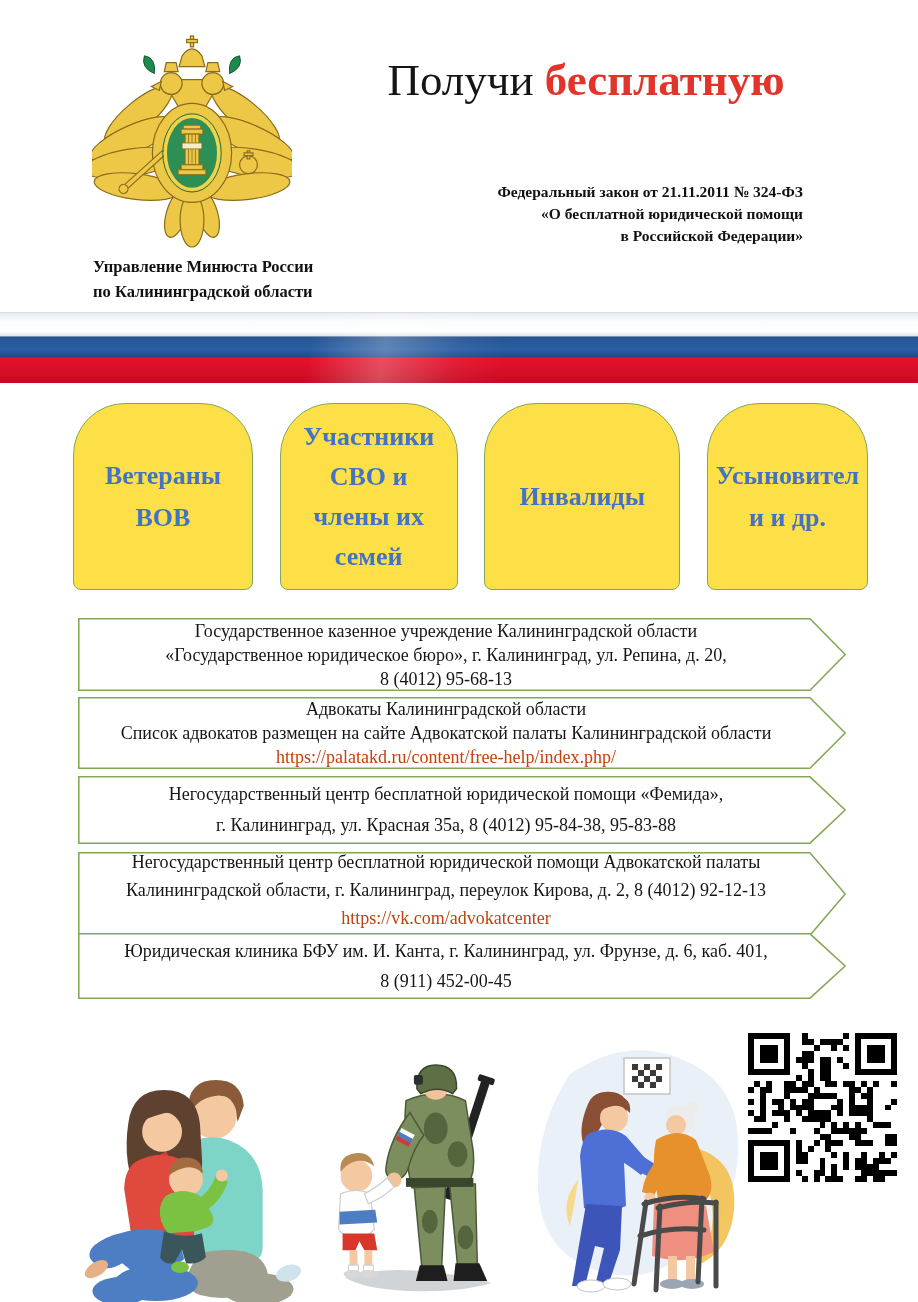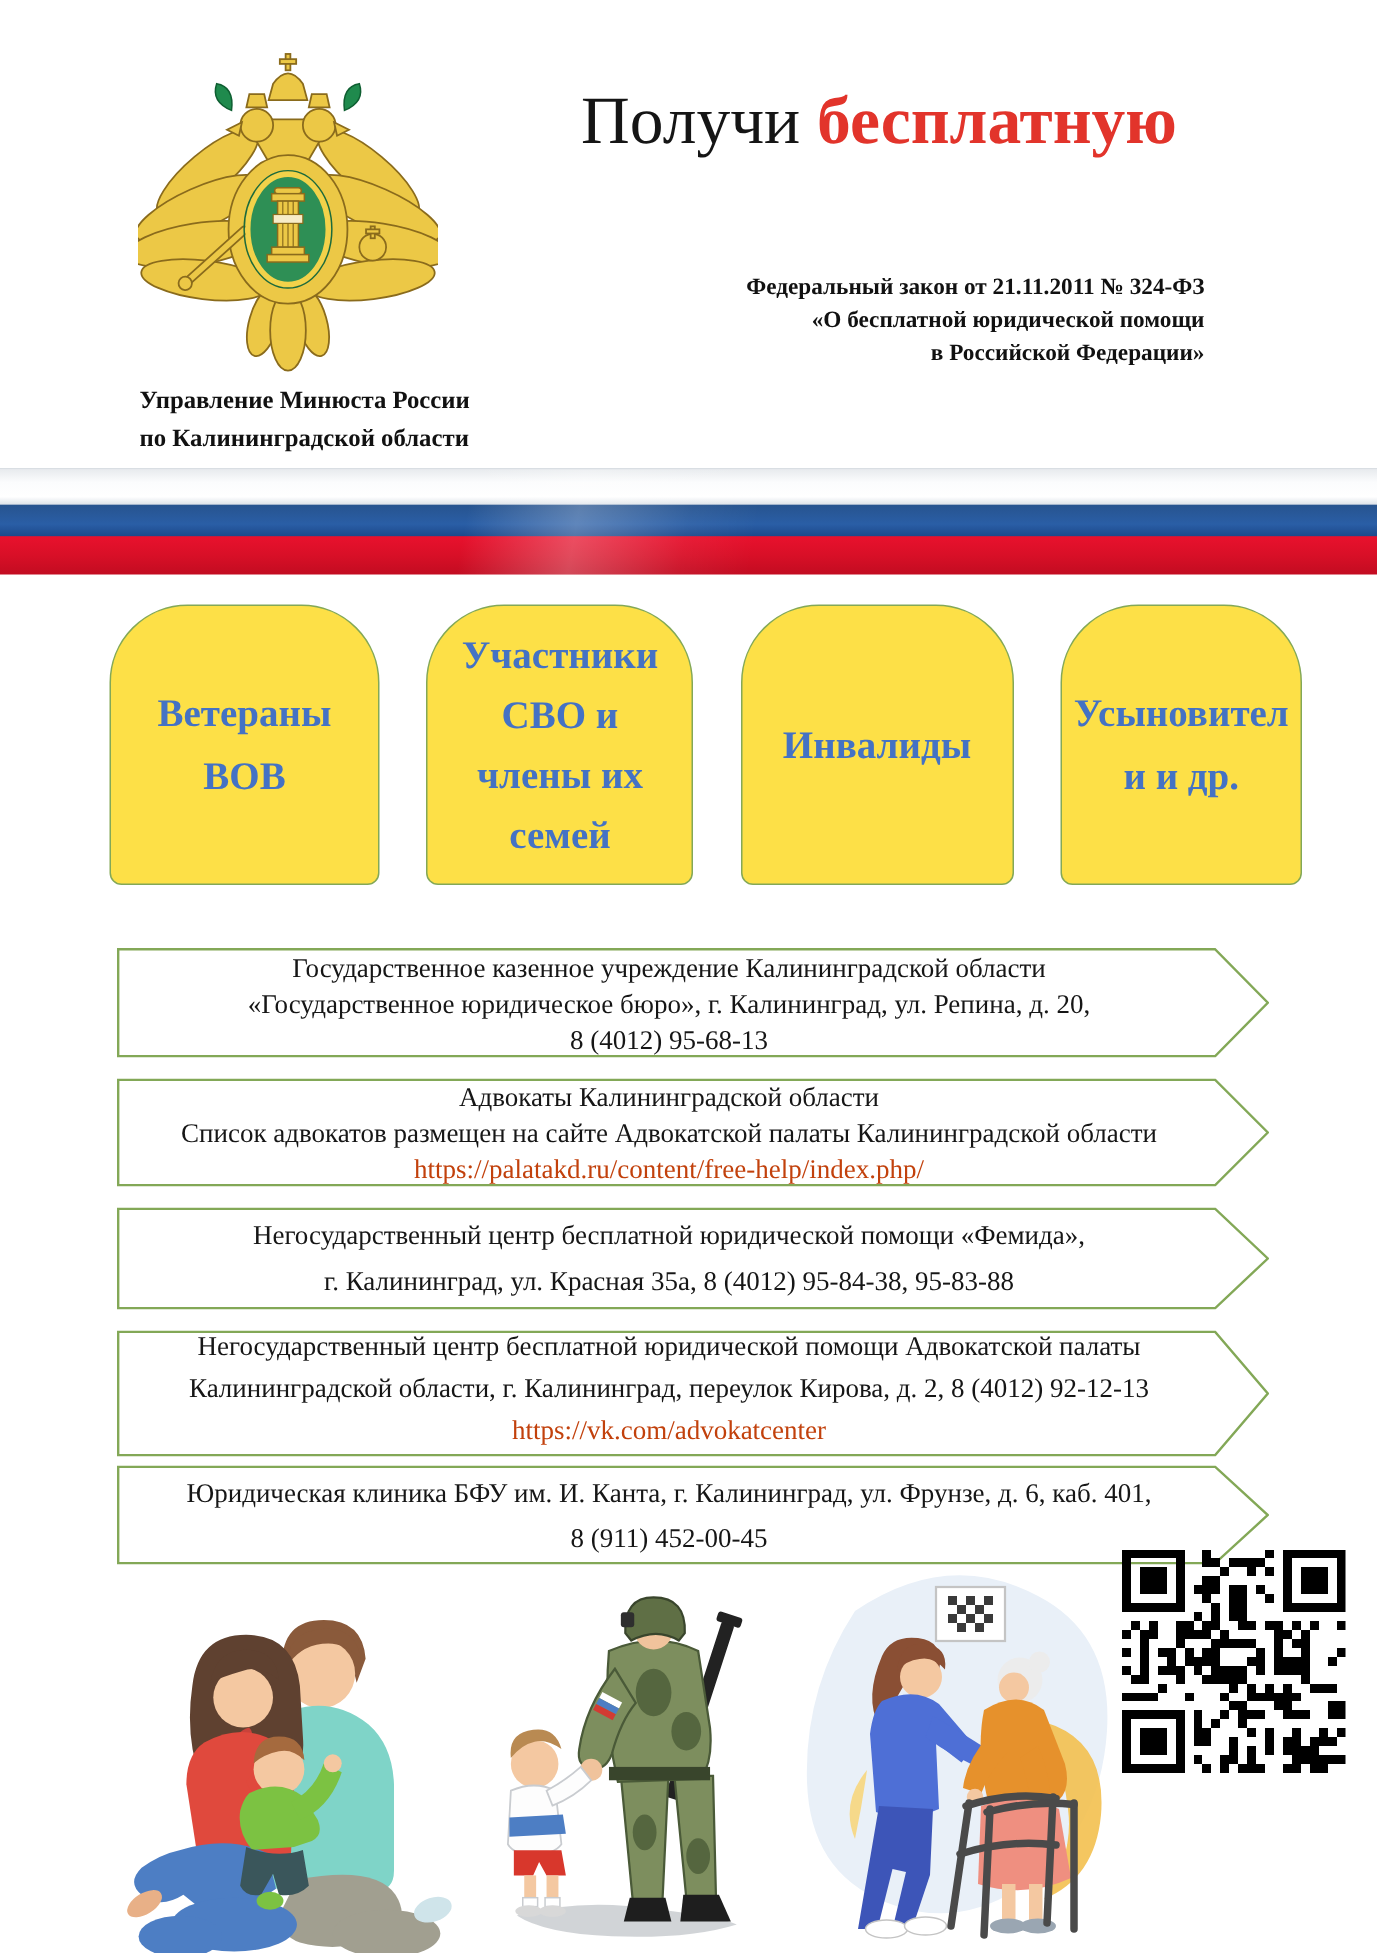--- a/index.html
+++ b/index.html
@@ -30,25 +30,25 @@
 
   
   .cats{left:73px;top:403px;width:795px;height:187px;display:flex;justify-content:space-between;}
   .cat{
     border:1.6px solid #83a857;background:#fde047;
     border-radius:52px 52px 8px 8px;
     display:flex;flex-direction:column;justify-content:center;align-items:center;
     text-align:center;color:#4472c4;font-weight:bold;font-size:26px;line-height:42px;
     box-sizing:border-box;padding:6px 8px;
   }
-  .cat-1{width:180px;} .cat-2{width:178px;line-height:40px;} .cat-3{width:182px;} .cat-4{width:161px;}
+  .cat-1{width:180px;} .cat-2{width:178px;line-height:40px;} .cat-3{width:196px;} .cat-4{width:161px;}
 
   
   .banners{left:78px;top:618px;width:768px;}
-  .banner{position:relative;width:768px;margin-top:14px;}
+  .banner{position:relative;width:768px;}
   .banner-shape{position:absolute;left:0;top:0;right:0;bottom:0;z-index:0;}
   .banner-text{
     position:relative;z-index:1;height:100%;box-sizing:border-box;
     display:flex;flex-direction:column;justify-content:center;
     text-align:center;padding:0 46px 0 14px;font-size:18px;color:#161616;
   }
   .b1{height:73px;margin-bottom:6px;} .b1 .banner-text{line-height:24px;}
   .b2{height:72px;margin-bottom:7px;} .b2 .banner-text{line-height:24px;}
   .b3{height:68px;margin-bottom:8px;} .b3 .banner-text{line-height:31px;}
   .b4{height:76px;margin-bottom:5px;} .b4 .banner-text{line-height:28px;}

